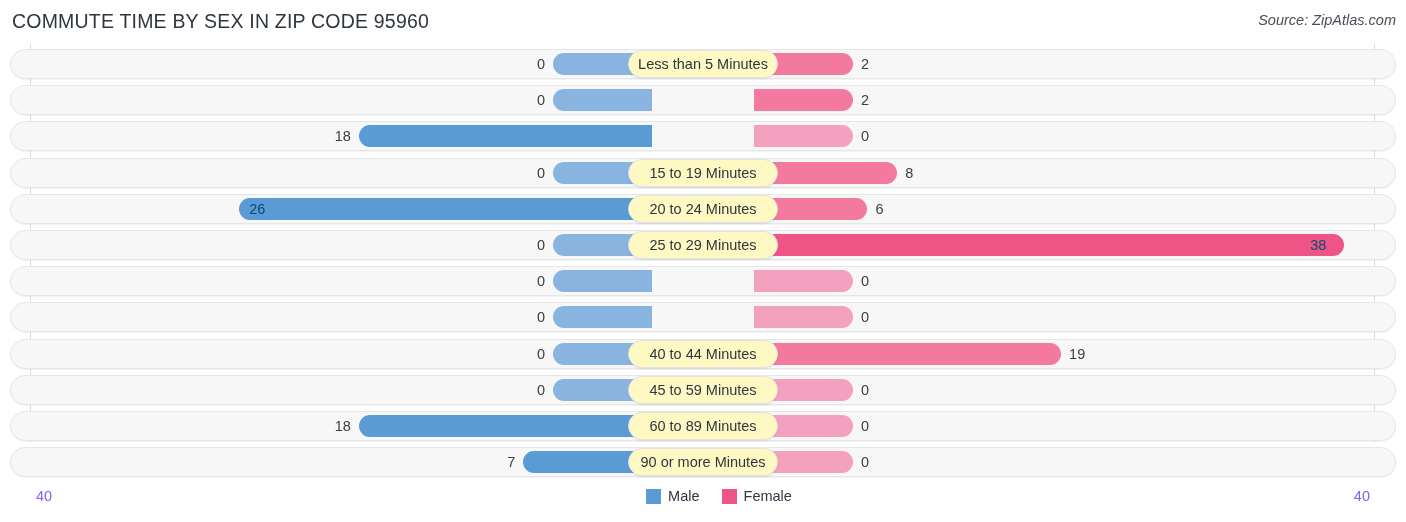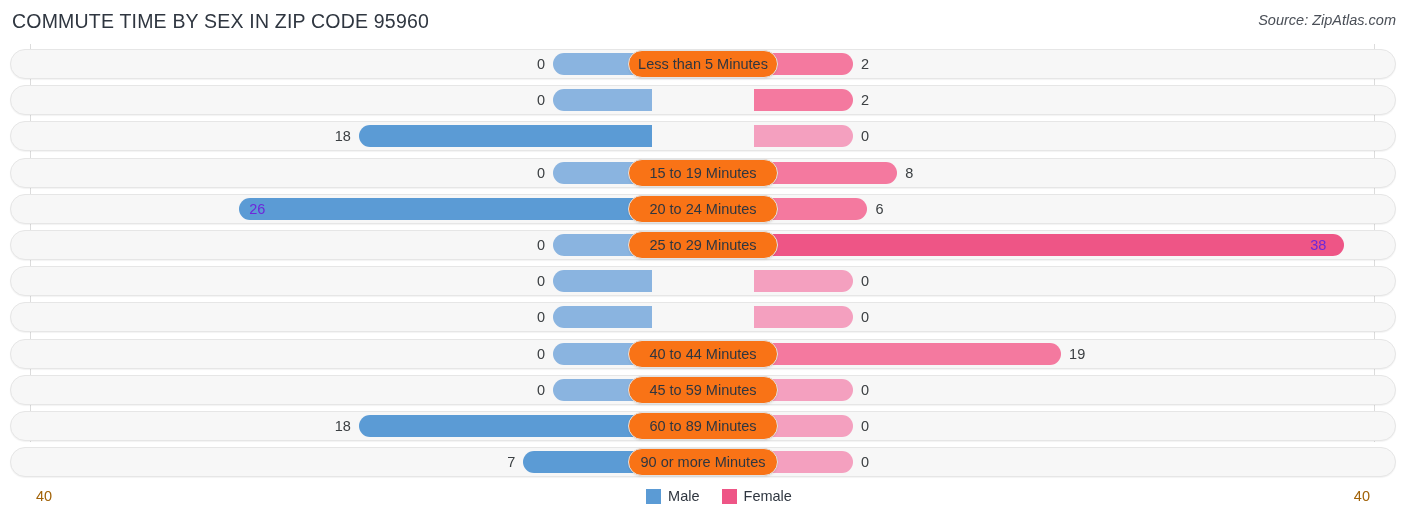--- a/index.html
+++ b/index.html
@@ -112,35 +112,35 @@
     white-space: nowrap;
   }
   .val.male-val   { text-align: right; }
   .val.female-val { text-align: left; }
 
   
   .val-in {
     position: absolute;
     top: 8px;
     font-size: 14.5px;
-    color: #6d28d9;
+    color: #0c4a6e;
     line-height: 20px;
     white-space: nowrap;
   }
   .val-in.male-in   { text-align: left; }
   .val-in.female-in { text-align: right; }
 
   
   .pill {
     position: absolute;
     top: 4px;
     left: 628px;
     width: 150px;
     height: 28px;
-    background: #f97316;
+    background: #fef9c3;
     border: 1px solid #e3e3e3;
     border-radius: 15px;
     box-sizing: border-box;
     display: flex;
     align-items: center;
     justify-content: center;
     font-size: 14.5px;
     color: #2f3640;
     white-space: nowrap;
     box-shadow: 0 1px 2px rgba(0,0,0,0.08);
@@ -151,21 +151,21 @@
     position: absolute;
     left: 0;
     top: 484px;
     width: 1406px;
     height: 38px;
   }
   .axis-end {
     position: absolute;
     top: 4px;
     font-size: 14.5px;
-    color: #a16207;
+    color: #8b5cf6;
   }
   .axis-end.left  { left: 36px; }
   .axis-end.right { right: 36px; }
 
   .legend {
     position: absolute;
     left: 0;
     right: 0;
     top: 4px;
     display: flex;

